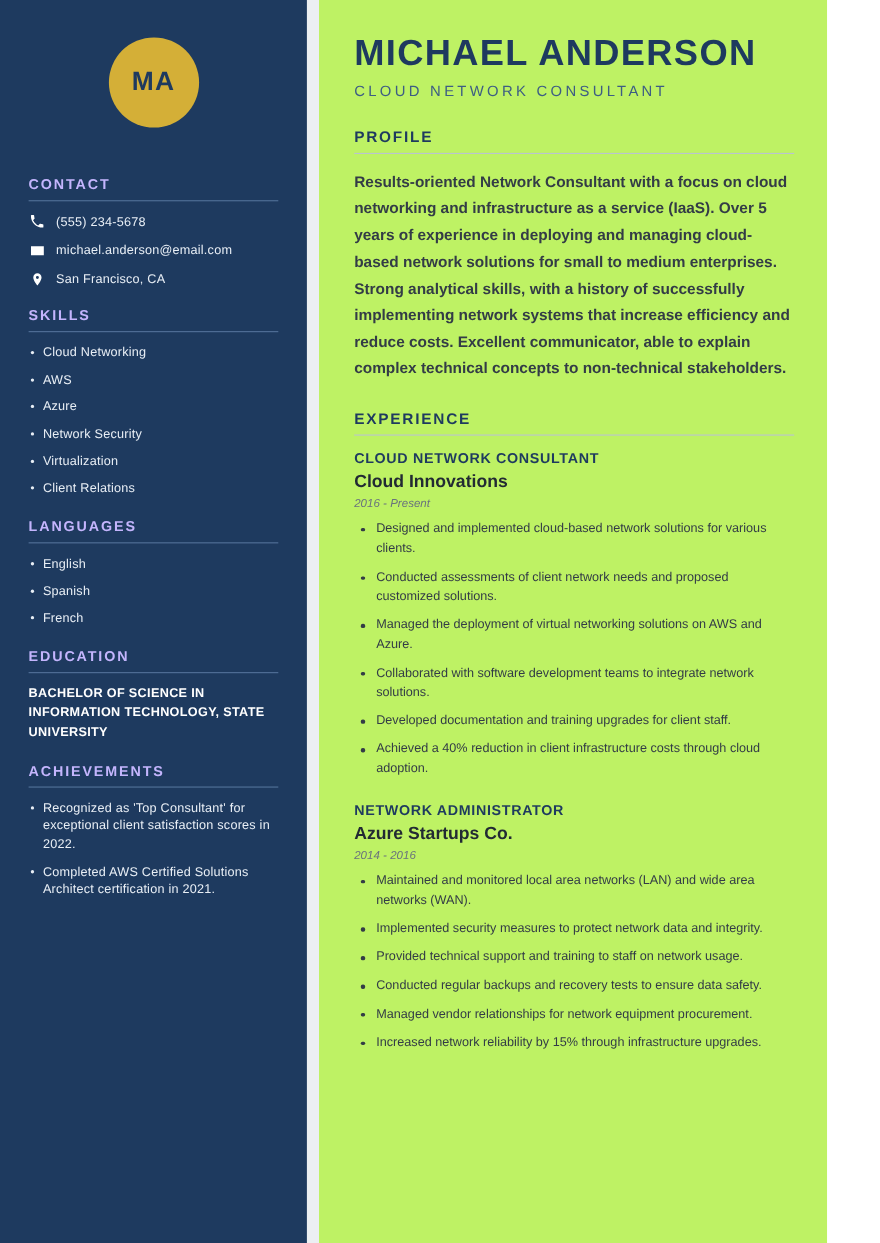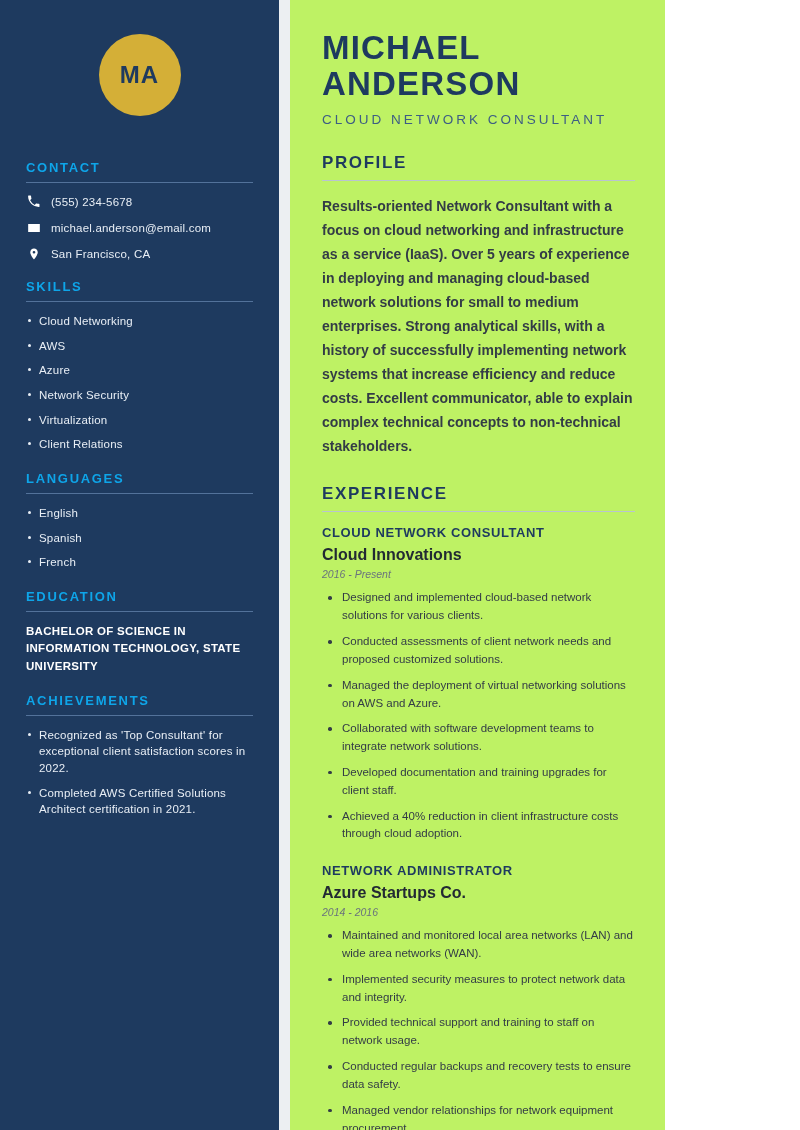--- a/index.html
+++ b/index.html
@@ -4,21 +4,21 @@
 <style>
   * { box-sizing: border-box; margin: 0; padding: 0; }
   html, body {
     width: 800px;
     height: 1130px;
     background: #ffffff;
     font-family: "Liberation Sans", sans-serif;
   }
   .page {
     position: relative;
-    width: 665px;
+    width: 752px;
     height: 1130px;
     background: #ffffff;
     display: flex;
     overflow: hidden;
   }
 
   
   .sidebar {
     width: 279px;
     min-width: 279px;
@@ -47,21 +47,21 @@
     justify-content: center;
     font-size: 24px;
     font-weight: bold;
     letter-spacing: 1px;
   }
   .side-section { margin-top: 18px; }
   .side-heading {
     font-size: 13px;
     font-weight: bold;
     letter-spacing: 1.7px;
-    color: #0ea5e9;
+    color: #c4b5fd;
     padding-bottom: 7px;
     border-bottom: 1px solid #53729a;
     margin-bottom: 11px;
   }
   .contact-row {
     display: flex;
     align-items: center;
     gap: 10px;
     margin-bottom: 11px;
     font-size: 11.5px;
@@ -128,21 +128,21 @@
     line-height: 1.1;
   }
   .role {
     font-size: 13.5px;
     letter-spacing: 3px;
     color: #3d5d84;
     margin-top: 9px;
   }
   .main-section { margin-top: 26px; }
   .main-heading {
-    font-size: 17px;
+    font-size: 14px;
     font-weight: bold;
     letter-spacing: 1.6px;
     color: #1e3a5f;
     padding-bottom: 7px;
     border-bottom: 1px solid #b9c4d0;
     margin-bottom: 13px;
   }
   .profile-text {
     font-size: 14px;
     line-height: 1.72;

